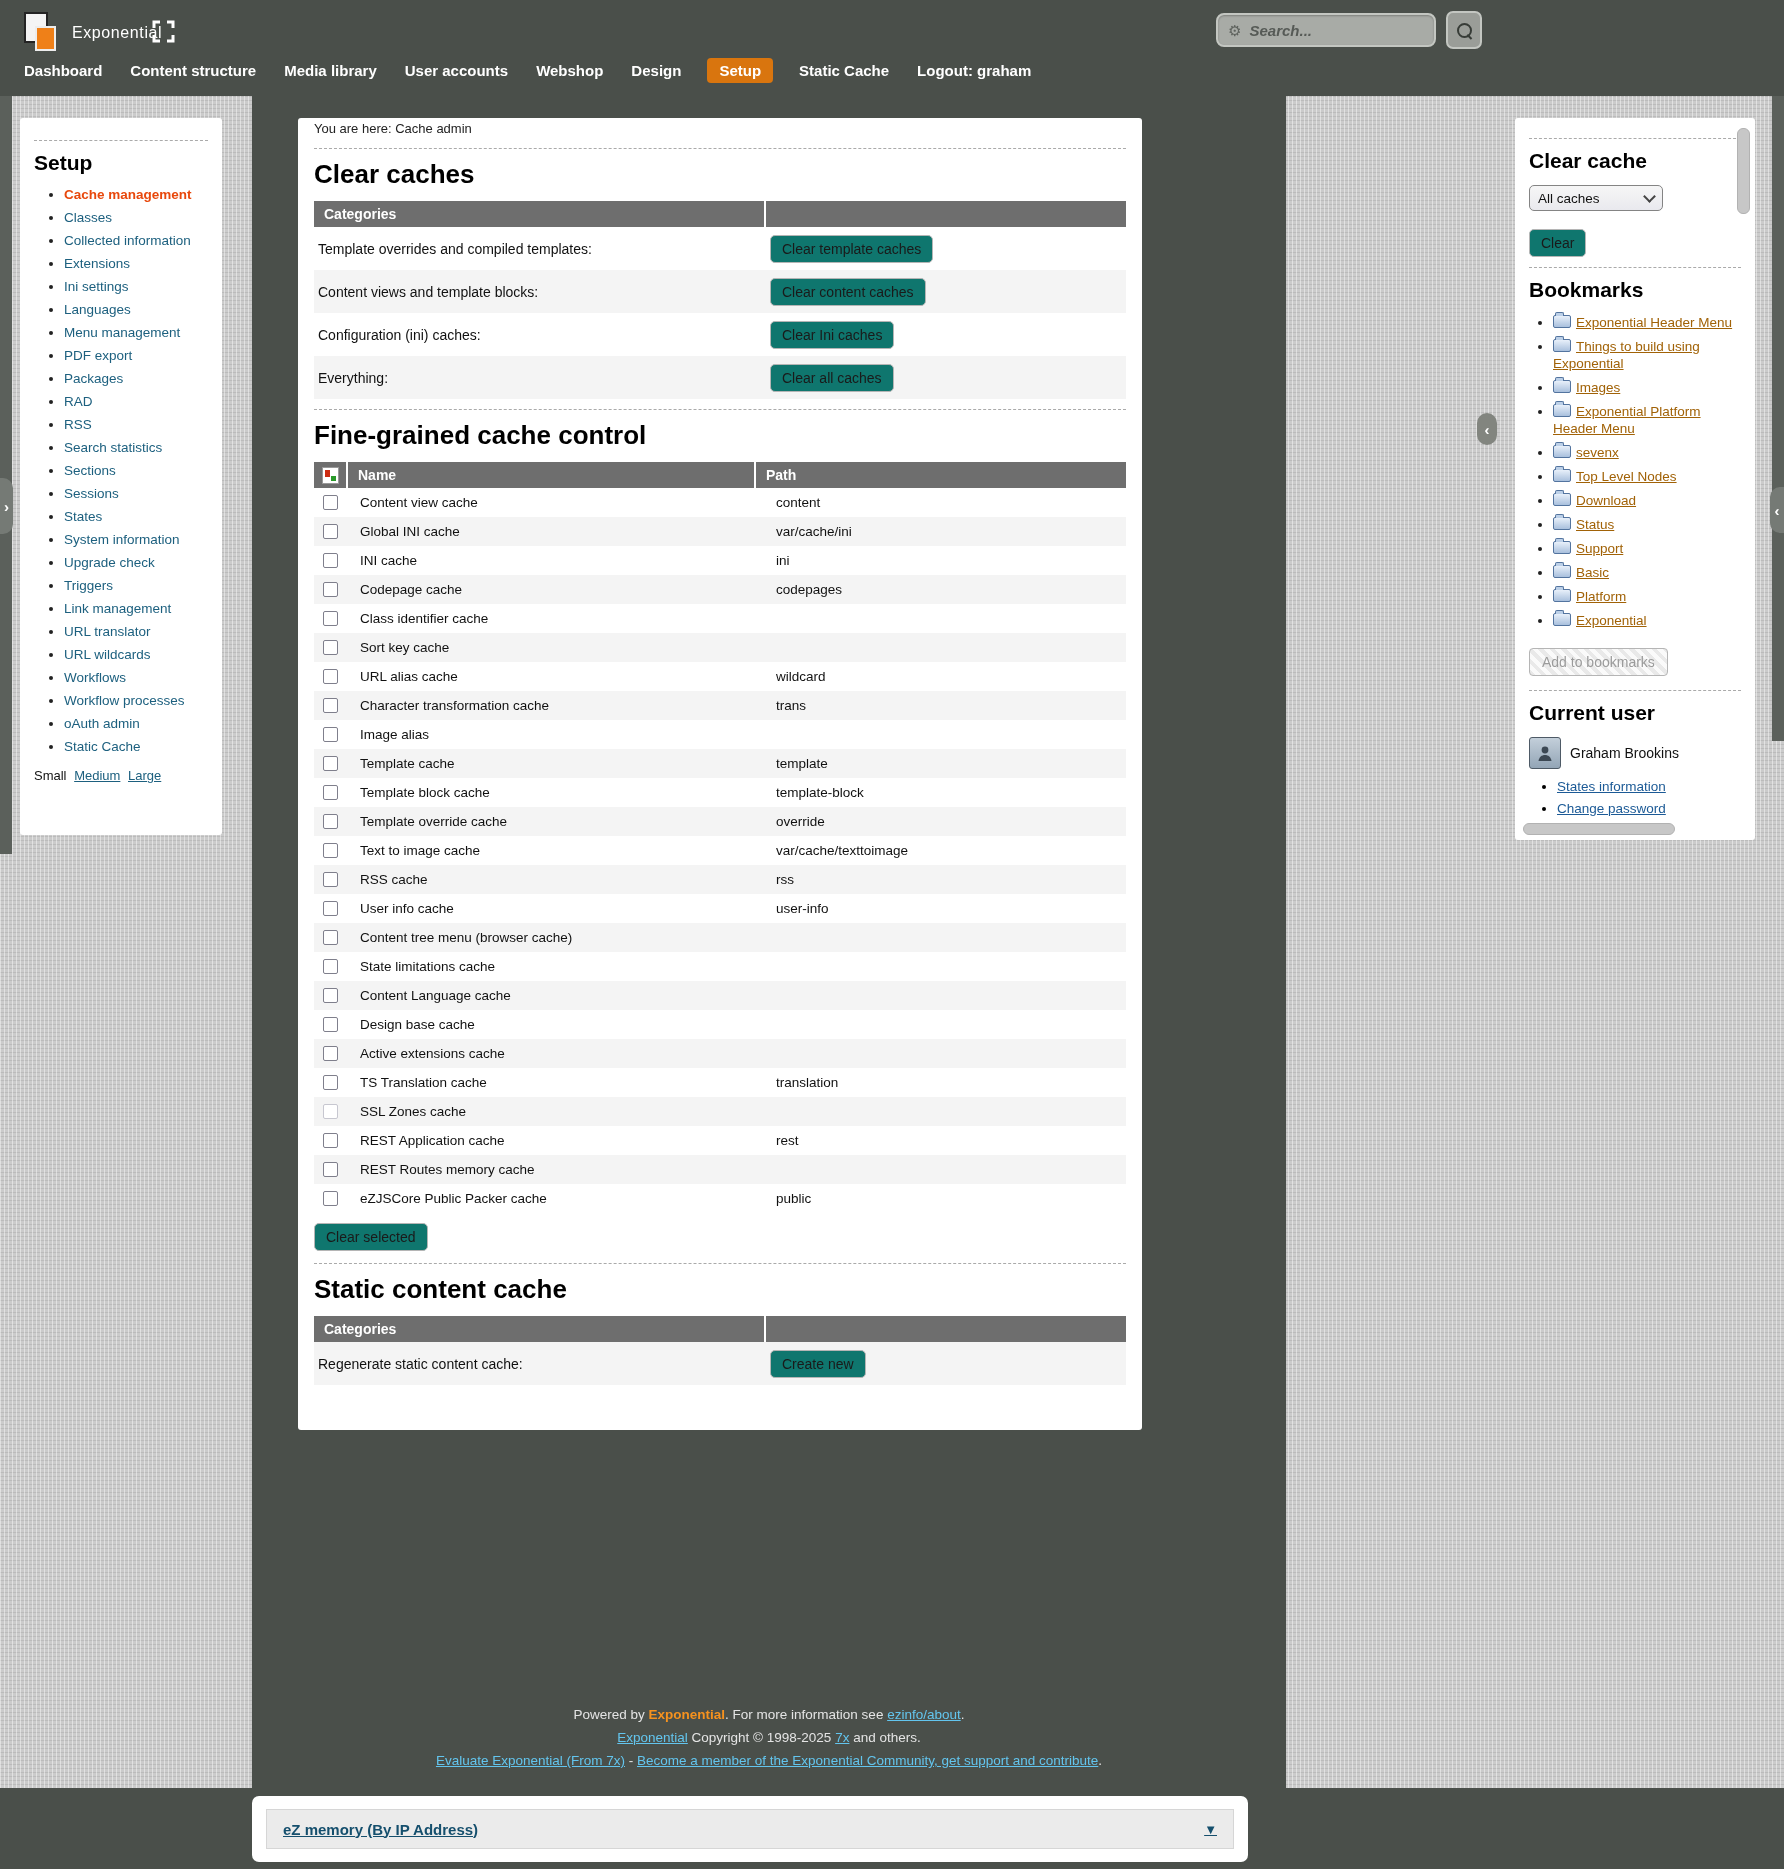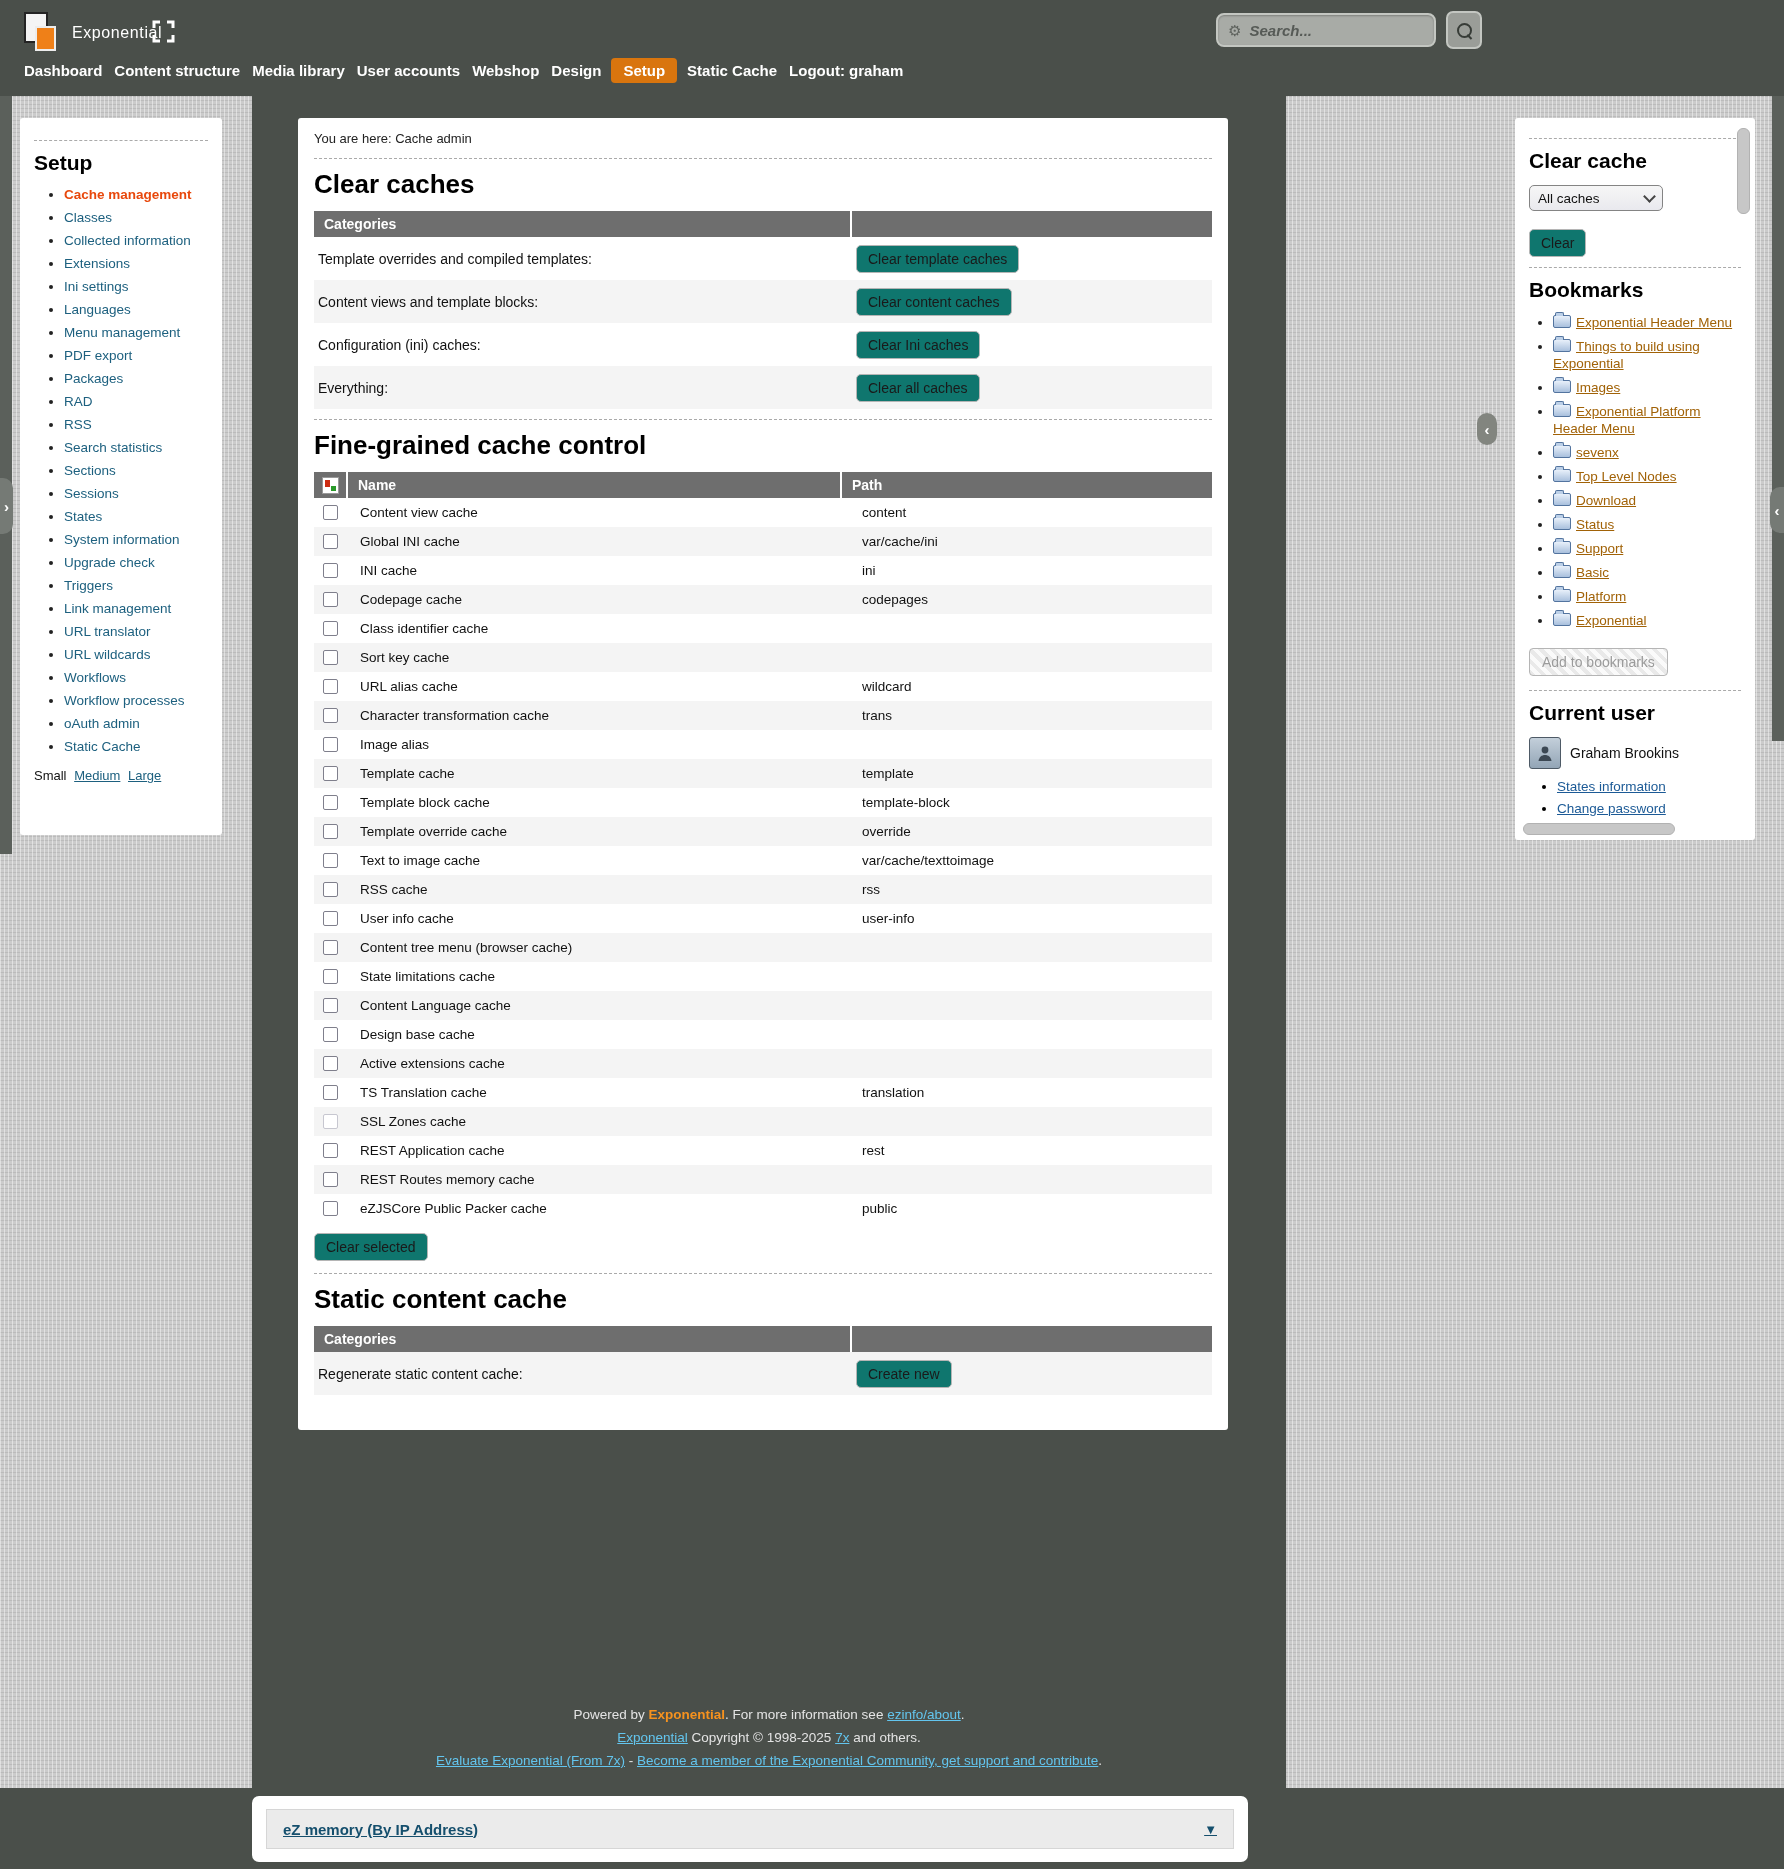--- a/index.html
+++ b/index.html
@@ -21,36 +21,36 @@
   .fs-icon{position:absolute;left:152px;top:20px;}
   .search-wrap{position:absolute;left:1216px;top:11px;display:flex;gap:10px;align-items:center;}
   .search-box{width:196px;height:30px;background:#a8aba6;border:2px solid #c3c6c1;border-radius:8px;
     display:flex;align-items:center;gap:8px;padding:0 10px;box-shadow:inset 0 1px 2px rgba(0,0,0,.25);}
   .search-box .gear{color:#5f635e;font-size:15px;line-height:1;}
   .search-box .ph{color:#565a56;font-size:15px;font-weight:bold;font-style:italic;}
   .search-btn{width:32px;height:34px;background:#9a9d98;border:2px solid #c3c6c1;border-radius:7px;
     display:flex;align-items:center;justify-content:center;}
   .mag{position:relative;width:11px;height:11px;border:2px solid #373c37;border-radius:50%;}
   .mag::after{content:"";position:absolute;left:9px;top:9px;width:6px;height:2px;background:#373c37;transform:rotate(45deg);transform-origin:0 0;}
-  #nav{position:absolute;left:22px;top:58px;display:flex;gap:8px;align-items:center;list-style:none;margin:0;padding:0;}
+  #nav{position:absolute;left:22px;top:58px;display:flex;gap:24px;align-items:center;list-style:none;margin:0;padding:0;}
   #nav li{color:#fff;font-size:15px;font-weight:bold;white-space:nowrap;padding:4px 2px;}
   #nav li.active{background:#d9750e;border-radius:4px;padding:4px 12px;}
   
   #center-col{position:absolute;left:252px;top:96px;width:1034px;height:1773px;background:#4a4f4a;z-index:1;}
   #left-edge-rail{position:absolute;left:0;top:96px;width:12px;height:758px;background:#5b605b;z-index:2;}
   #right-edge-rail{position:absolute;left:1772px;top:96px;width:12px;height:645px;background:#5b605b;z-index:2;}
   .tab-handle{position:absolute;z-index:6;background:#757a75;color:#fff;display:flex;align-items:center;justify-content:center;
     font-size:15px;font-weight:bold;}
   #left-tab{left:0;top:478px;width:13px;height:56px;border-radius:0 10px 10px 0;}
   #mid-tab{left:1477px;top:413px;width:20px;height:32px;border-radius:10px;background:#82857f;}
   #edge-tab{left:1770px;top:487px;width:14px;height:46px;border-radius:10px 0 0 10px;}
   
   .panel{position:absolute;background:#fff;border-radius:3px;z-index:3;}
   #left-panel{left:20px;top:118px;width:202px;height:717px;padding:12px 14px;box-sizing:border-box;}
-  #main-panel{left:298px;top:118px;width:930px;height:1312px;padding:12px 16px;box-sizing:border-box;overflow:hidden;}
+  #main-panel{left:298px;top:118px;width:844px;height:1312px;padding:2px 16px;box-sizing:border-box;overflow:hidden;}
   #right-panel{left:1515px;top:118px;width:240px;height:722px;padding:10px 14px;box-sizing:border-box;}
   .dashed{border:none;border-top:1px dashed #aaa;margin:10px 0;}
   .side-h2{font-size:21px;font-weight:bold;color:#000;margin:8px 0 12px;}
   
   #setup-list{list-style:disc;margin:0;padding:0 0 0 30px;}
   #setup-list li{margin:0 0 8px;color:#222;font-size:13.5px;line-height:15px;}
   #setup-list a{color:#1d607f;text-decoration:none;}
   #setup-list a.active{color:#e8480c;font-weight:bold;}
   .size-links{margin-top:14px;font-size:13px;color:#111;}
   .size-links a{color:#1d607f;margin-left:4px;}

